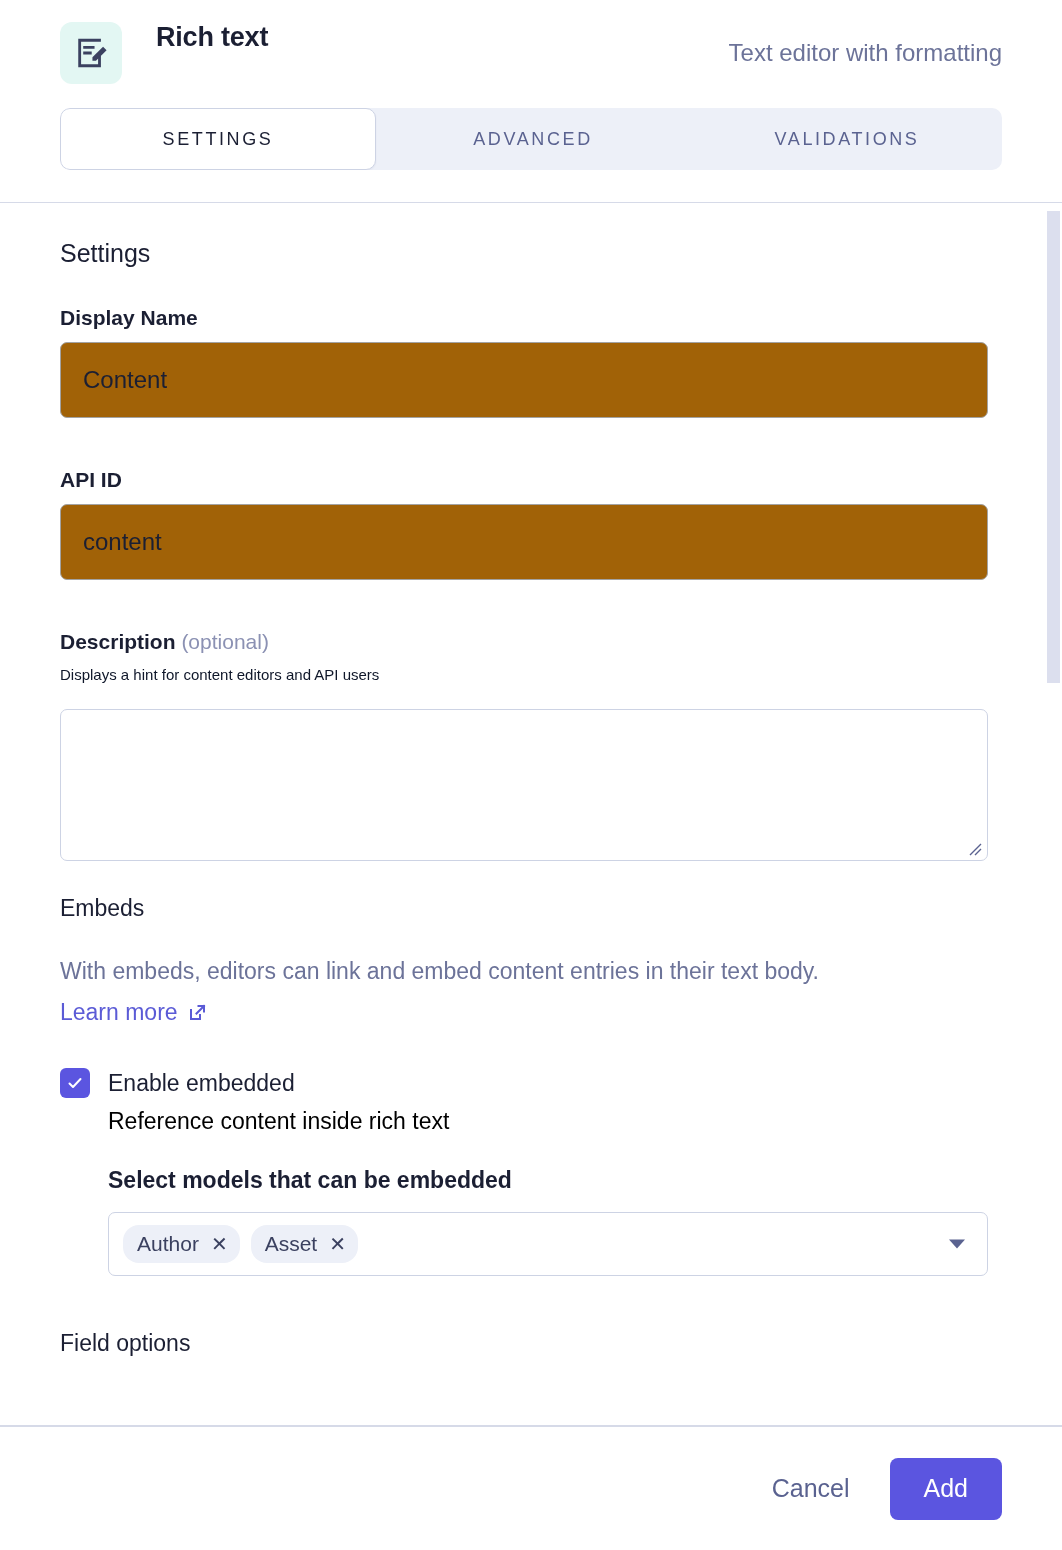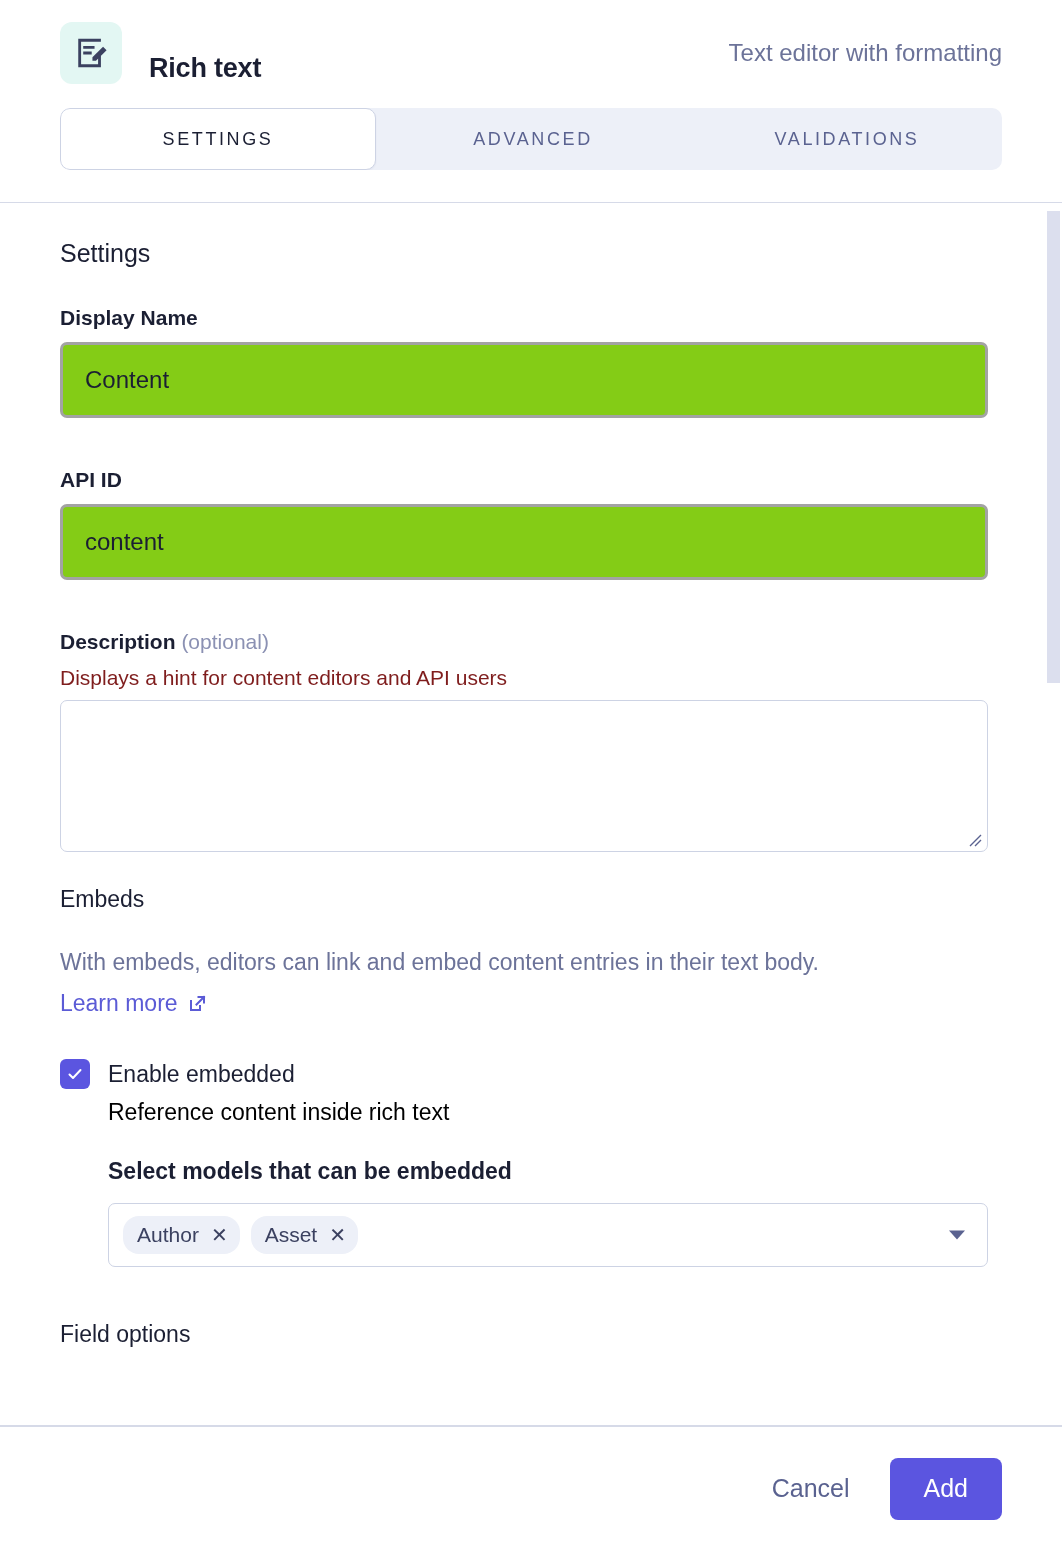--- a/index.html
+++ b/index.html
@@ -25,22 +25,22 @@
     flex: 0 0 auto;
   }
   .header-row {
     display: flex;
     align-items: center;
     justify-content: space-between;
     height: 62px;
   }
   .title-group {
     display: flex;
-    align-items: flex-end;
-    gap: 27px;
+    align-items: flex-start;
+    gap: 34px;
   }
   .type-icon {
     width: 62px; height: 62px;
     border-radius: 12px;
     background: #e3f7f3;
     display: flex;
     align-items: center;
     justify-content: center;
     flex: 0 0 auto;
   }
@@ -122,31 +122,31 @@
     color: #1b1f33;
     font-weight: bold;
     margin-bottom: 12px;
     display: block;
   }
   .label .optional {
     color: #8b91b3;
     font-weight: normal;
   }
   .hint {
-    font-size: 21px;
-    color: #7f1d1d;
-    margin: 0 0 10px 0;
+    font-size: 15px;
+    color: #0f172a;
+    margin: 0 0 26px 0;
   }
   .text-input {
     display: block;
     width: 928px;
     height: 76px;
-    border: 3px solid #a3a3a3;
+    border: 1px solid #a3a3a3;
     border-radius: 7px;
-    background: #84cc16;
+    background: #a16207;
     font-size: 24px;
     color: #1b1f33;
     padding: 0 22px;
     font-family: "Liberation Sans", sans-serif;
     outline: none;
   }
   .gap-lg { height: 50px; }
   .gap-md { height: 34px; }
 
   .textarea-box {

